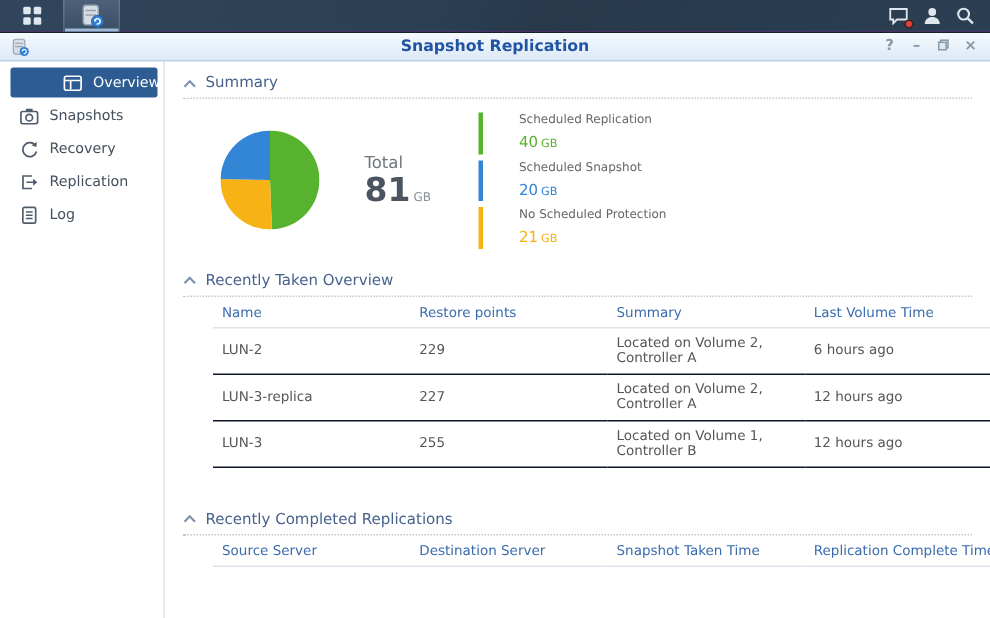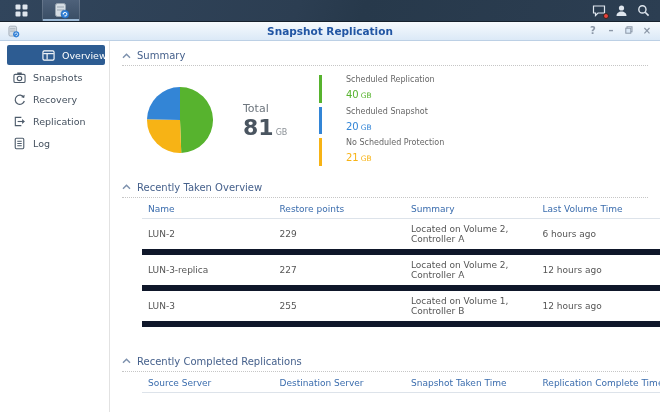--- a/index.html
+++ b/index.html
@@ -81,21 +81,21 @@
   .legend-item { border-left:3px solid #eab308; padding-left:24px; line-height:1.15; }
   .legend-label { font-size:8px; color:#666; }
   .legend-value { font-size:10px; }
   .legend-unit { font-size:7.5px; margin-left:2px; }
   
   .sec-snap { margin-top:6px; }
   .sec-repl { margin-top:26px; }
   table { width:100%; border-collapse:collapse; table-layout:fixed; margin-top:2px;margin-left:20px; }
   th { text-align:left; font-weight:normal; font-size:9px; color:var(--accent-blue,#3a6cad);
     padding:4px 4px 4px 6px; border-bottom:1px solid #dde3ea; }
-  td { font-size:9px; color:#555; padding:5px 4px 5px 6px; border-bottom:6px solid #0f172a; }
+  td { font-size:9px; color:#555; padding:5px 4px 5px 6px; border-bottom:1px solid #0f172a; }
   tbody tr { cursor:pointer; }
 </style>
 </head>
 <body>
 
 <div class="stage">
 
   <div class="taskbar">
     <div class="tb-btn tb-menu">
       <svg width="13" height="13" viewBox="0 0 13 13">

